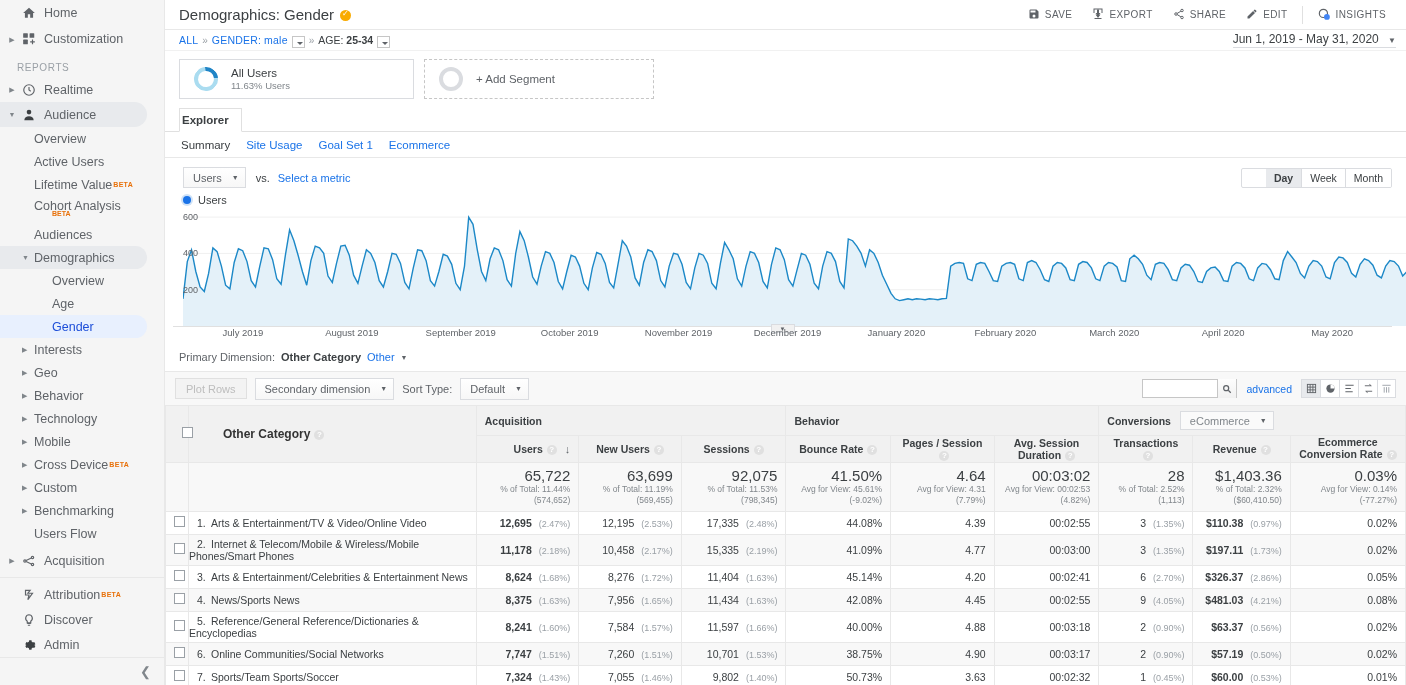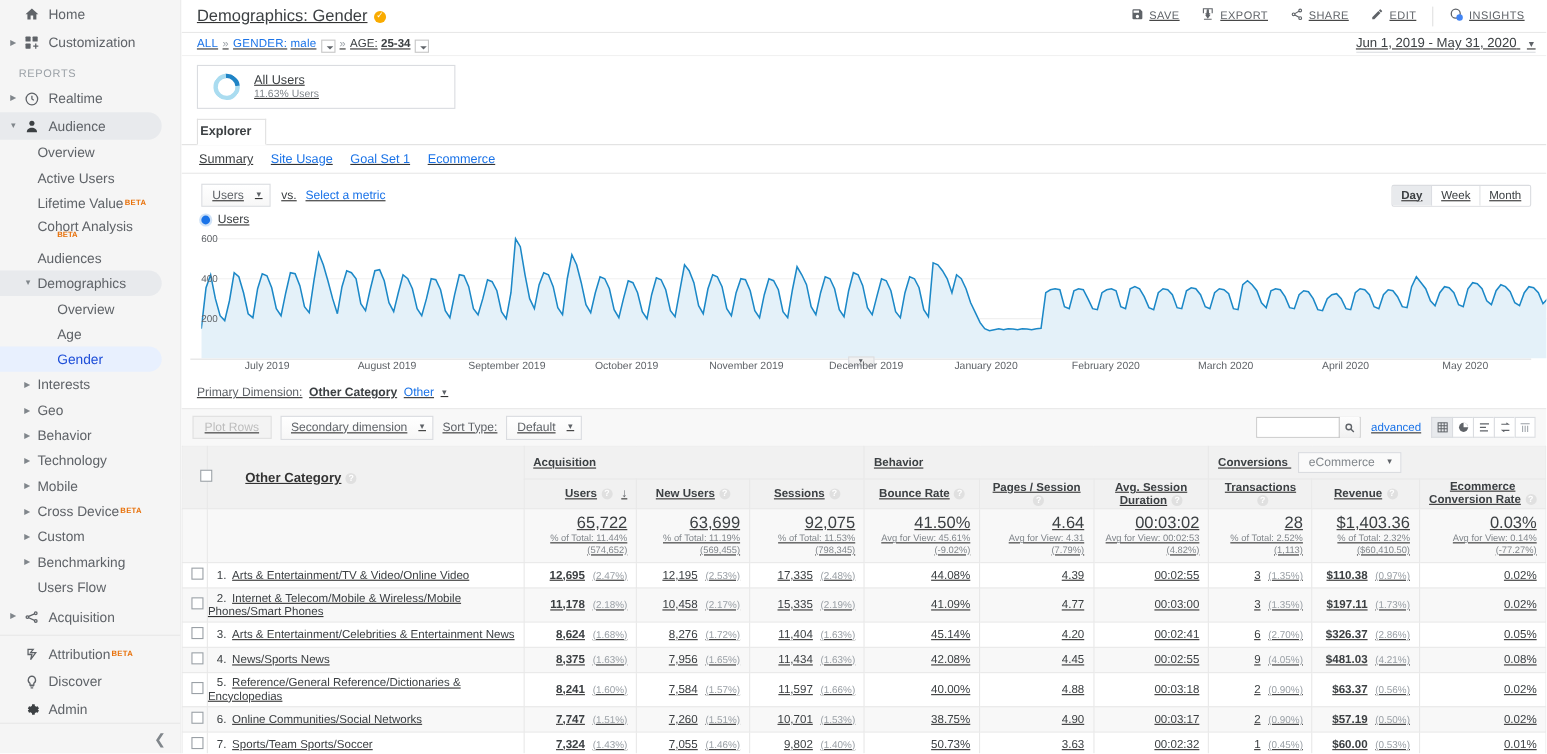--- a/index.html
+++ b/index.html
@@ -80,21 +80,21 @@
   .sidebar-bottom {
     position: absolute; bottom: 0; left: 0; width: 165px;
     background: #f5f5f5;
   }
   .collapse-row {
     height: 28px; display: flex; align-items: center; justify-content: flex-end;
     padding-right: 14px; border-top: 1px solid #e8e8e8; color: #80868b; font-size: 13px;
   }
 
   
-  .main { flex: 1; height: 685px; position: relative; overflow: hidden; background: #fff; text-decoration: underline; }
+  .main { flex: 1; height: 685px; position: relative; overflow: hidden; background: #fff; }
 
   .topbar {
     height: 30px; display: flex; align-items: center;
     padding: 0 10px 0 14px;
     border-bottom: 1px solid #e8e8e8;
     background: #fff;
   }
   .page-title { font-size: 15px; color: #3c4043; font-weight: normal; }
   .verified {
     display: inline-block; width: 11px; height: 11px; border-radius: 50%;
@@ -185,21 +185,21 @@
     border: 1px solid #dadce0; background: linear-gradient(#fff,#f7f7f7);
     height: 21px; display: inline-flex; align-items: center;
     padding: 0 6px 0 9px; font-size: 11px; color: #5f6368;
     min-width: 52px;
   }
   .sel-caret { margin-left: 10px; font-size: 7px; color: #5f6368; }
   .vs { margin: 0 8px 0 10px; font-size: 11px; color: #3c4043; }
   .selmetric { color: #1a73e8; font-size: 11px; }
   .dwm {
     margin-left: auto; display: flex; border: 1px solid #dadce0;
-    border-radius: 2px; overflow: hidden; height: 20px;
+    border-radius: 2px; overflow: hidden; height: 20px; padding-left: 24px;
   }
   .dwm div {
     padding: 0 8px; display:flex; align-items:center;
     font-size: 10.5px; color: #3c4043; background: #fff;
     border-right: 1px solid #dadce0;
   }
   .dwm div:last-child { border-right: none; }
   .dwm div.on { background: #e8eaed; font-weight: bold; }
 
   
@@ -557,20 +557,24 @@
       </span>
     </div>
 
     <div class="segbar">
       <div class="segment-card">
         <span class="donut"></span>
         <span class="seg-text">
           <div class="seg-name">All Users</div>
           <div class="seg-sub">11.63% Users</div>
         </span>
+      </div>
+      <div class="addsegment">
+        <span class="donut-empty"></span>
+        <span class="add-label">+ Add Segment</span>
       </div>
     </div>
 
     <div class="explorer-wrap">
       <span class="exp-tab">Explorer</span>
     </div>
     <div class="subtabs">
       <span class="subtab active">Summary</span>
       <span class="subtab">Site Usage</span>
       <span class="subtab">Goal Set 1</span>

